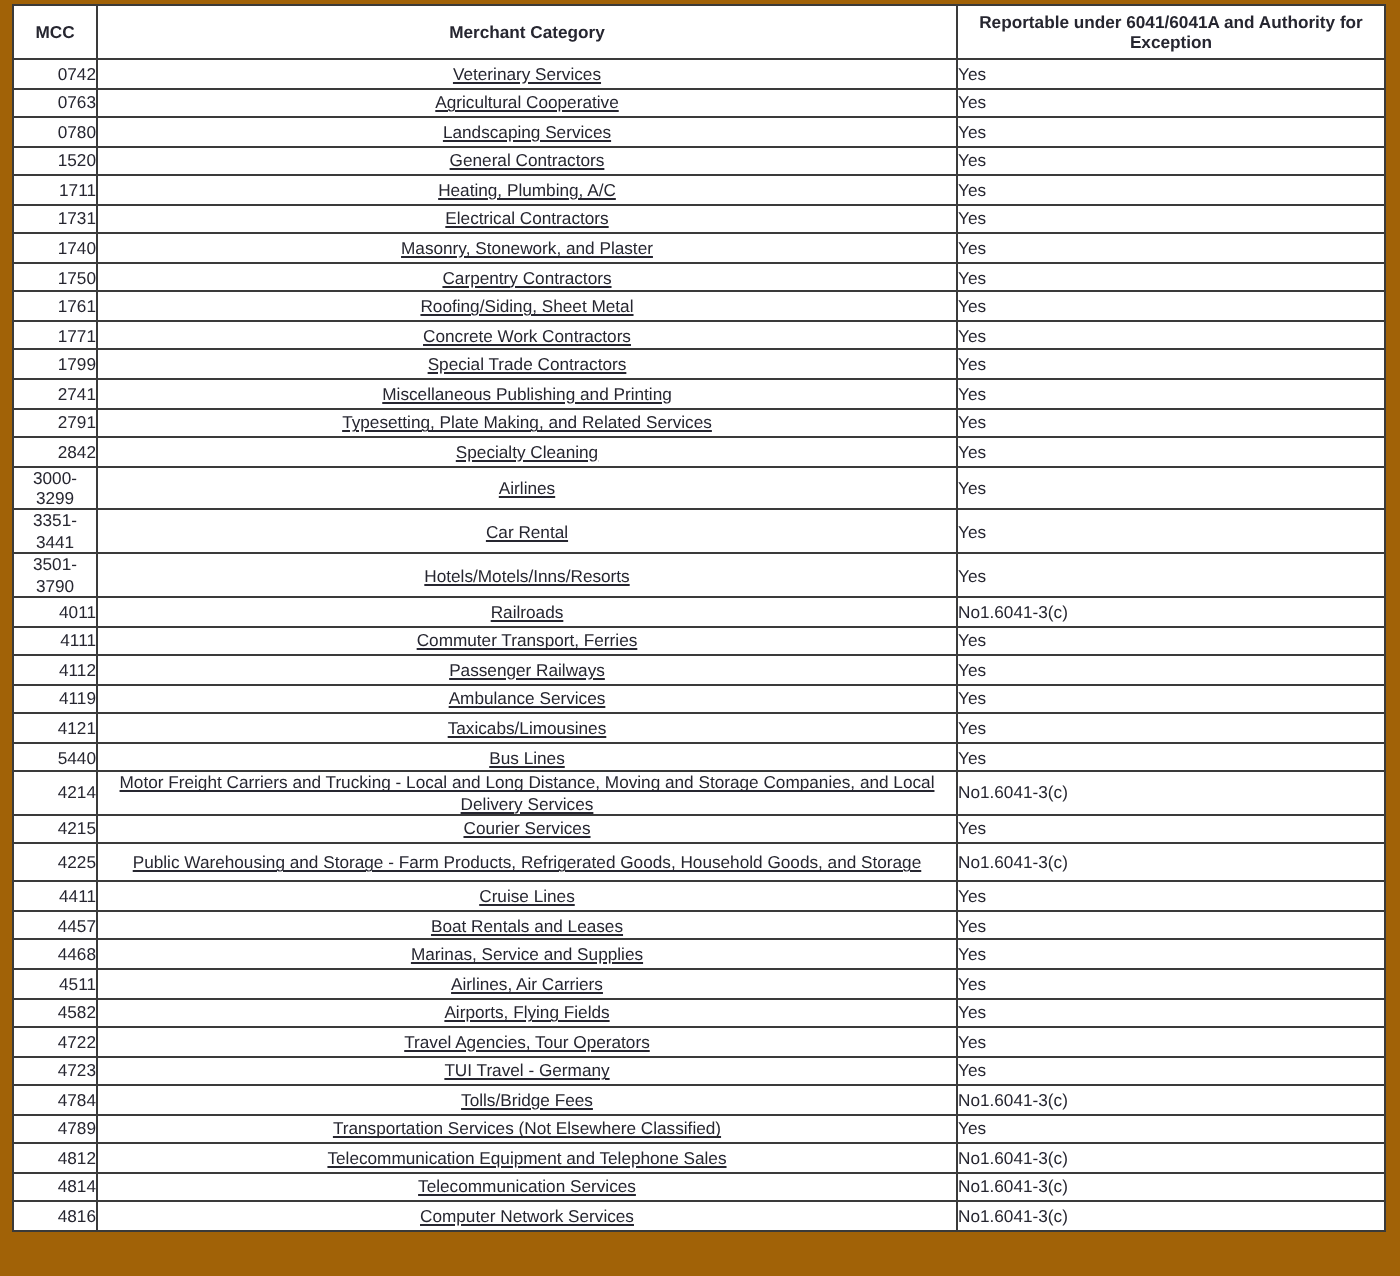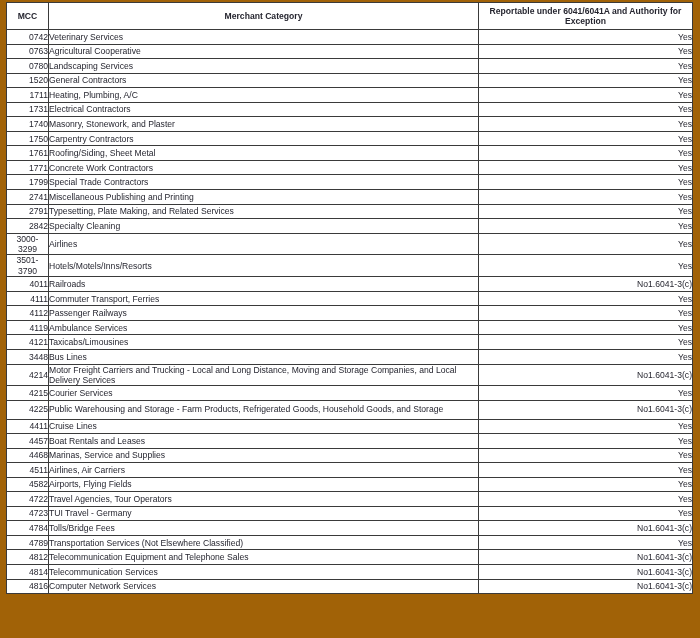--- a/index.html
+++ b/index.html
@@ -59,25 +59,26 @@
 
   td.cell-mcc {
     text-align: right;
     padding: 0 4px 0 2px;
     white-space: normal;
     word-break: break-word;
     font-size: 8.6px;
     margin-top: 46px;
   }
   td.cell-cat {
+    text-align: center;
+    padding: 0 2px 0 4px;
+    text-decoration: underline;
+  }
+  td.cell-rep {
     text-align: left;
-    padding: 0 2px 0 4px;
-  }
-  td.cell-rep {
-    text-align: right;
     padding: 0 2px;
   }
   .mcc-range {
     display: block;
     text-align: center;
     line-height: 10.4px;
   }
 </style>
 </head>
 <body>
@@ -170,20 +171,28 @@
         <tr class="tall">
           <td class="cell-mcc">
             <span class="mcc-range">3000-</span>
             <span class="mcc-range">3299</span>
           </td>
           <td class="cell-cat">Airlines</td>
           <td class="cell-rep">Yes</td>
         </tr>
         <tr class="tall">
           <td class="cell-mcc">
+            <span class="mcc-range">3351-</span>
+            <span class="mcc-range">3441</span>
+          </td>
+          <td class="cell-cat">Car Rental</td>
+          <td class="cell-rep">Yes</td>
+        </tr>
+        <tr class="tall">
+          <td class="cell-mcc">
             <span class="mcc-range">3501-</span>
             <span class="mcc-range">3790</span>
           </td>
           <td class="cell-cat">Hotels/Motels/Inns/Resorts</td>
           <td class="cell-rep">Yes</td>
         </tr>
         <tr>
           <td class="cell-mcc">4011</td>
           <td class="cell-cat">Railroads</td>
           <td class="cell-rep">No1.6041-3(c)</td>
@@ -202,21 +211,21 @@
           <td class="cell-mcc">4119</td>
           <td class="cell-cat">Ambulance Services</td>
           <td class="cell-rep">Yes</td>
         </tr>
         <tr>
           <td class="cell-mcc">4121</td>
           <td class="cell-cat">Taxicabs/Limousines</td>
           <td class="cell-rep">Yes</td>
         </tr>
         <tr>
-          <td class="cell-mcc">3448</td>
+          <td class="cell-mcc">5440</td>
           <td class="cell-cat">Bus Lines</td>
           <td class="cell-rep">Yes</td>
         </tr>
         <tr class="tall">
           <td class="cell-mcc">4214</td>
           <td class="cell-cat">Motor Freight Carriers and Trucking - Local and Long Distance, Moving and Storage Companies, and Local Delivery Services</td>
           <td class="cell-rep">No1.6041-3(c)</td>
         </tr>
         <tr>
           <td class="cell-mcc">4215</td>

